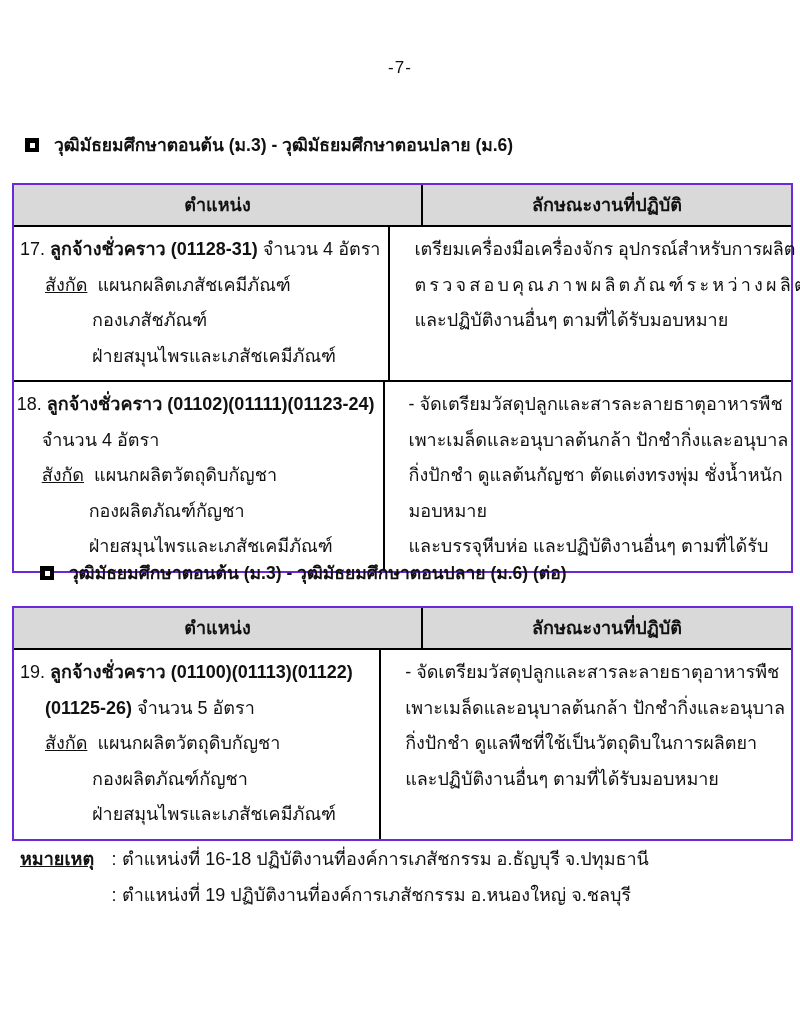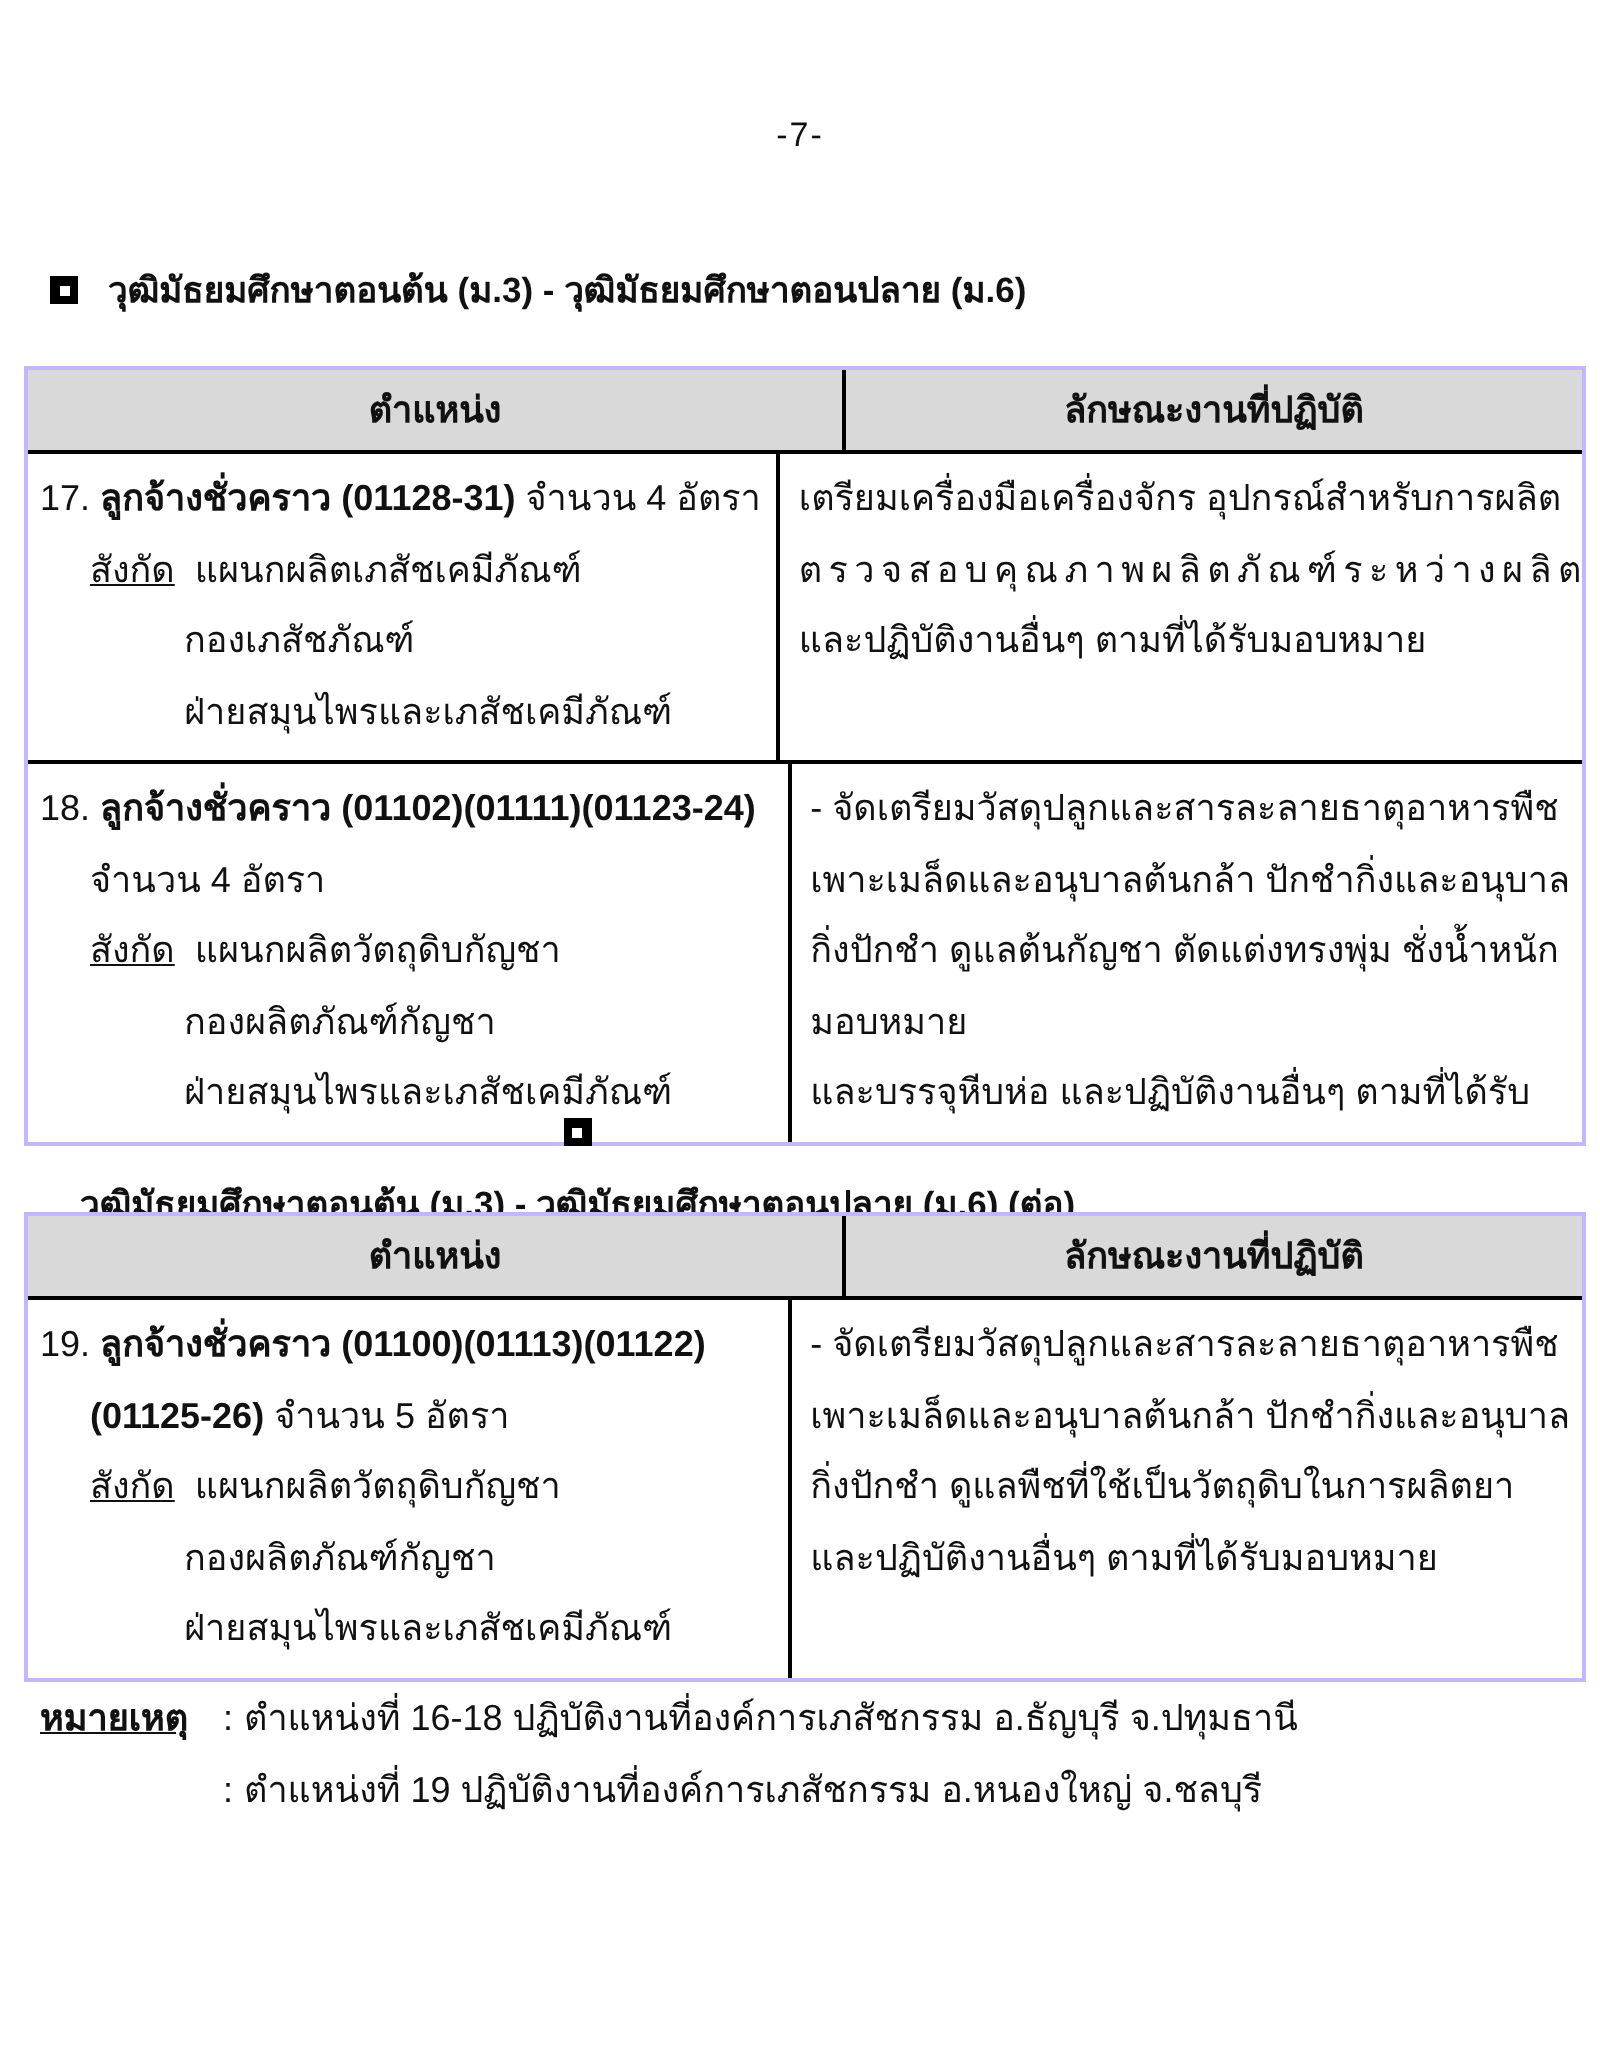--- a/index.html
+++ b/index.html
@@ -18,41 +18,41 @@
     position:absolute; top:58px; left:0; right:0;
     text-align:center; font-size:17px; letter-spacing:1px;
   }
   .heading {
     position:absolute;
     display:flex; align-items:center; gap:15px;
     font-weight:bold; font-size:17.5px;
     white-space:nowrap;
   }
   .heading.h1 { top:131px; left:25px; }
-  .heading.h2 { top:559px; left:40px;flex-direction:column; }
+  .heading.h2 { top:559px; left:40px; }
   .bullet {
     flex:0 0 auto;
     width:14px; height:14px; background:#000;
     display:inline-flex; align-items:center; justify-content:center;
   }
   .bullet::after { content:""; display:block; width:5px; height:5px; background:#fff; }
 
   .tbl {
     position:absolute; left:12px; width:781px;
-    border:2px solid #c4b5fd;
+    border:2px solid #6d28d9;
     background:#fff;
   }
   .tbl.t1 { top:183px; }
   .tbl.t2 { top:606px; }
   .thead { display:flex; background:#d9d9d9; border-bottom:2px solid #000; }
   .th {
     font-weight:bold; text-align:center; font-size:18px;
     padding:5px 4px 6px 4px;
   }
-  .trow { display:flex; border-bottom:2px solid #000; }
+  .trow { display:flex; border-bottom:2px solid #000;gap:15px; }
   .trow:last-child { border-bottom:none;justify-content:center; }
   .cell-l { width:409px; border-right:2px solid #000; }
   .cell-r { flex:1 1 auto; }
   .th.cell-l, .th.cell-r { border-bottom:none; }
   .cell { padding:5px 8px 6px 6px; line-height:35.5px; }
   .cell-r.cell { padding-left:9px; padding-right:6px; }
 
   .line { white-space:nowrap; }
   .ind-a { margin-left:25px; }
   .ind-b { margin-left:72px; }

